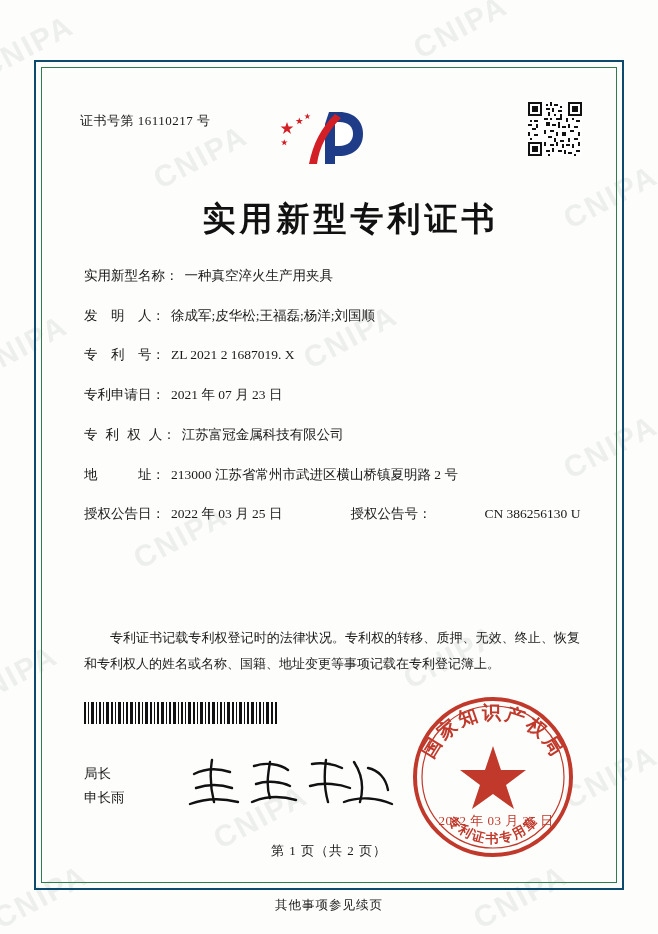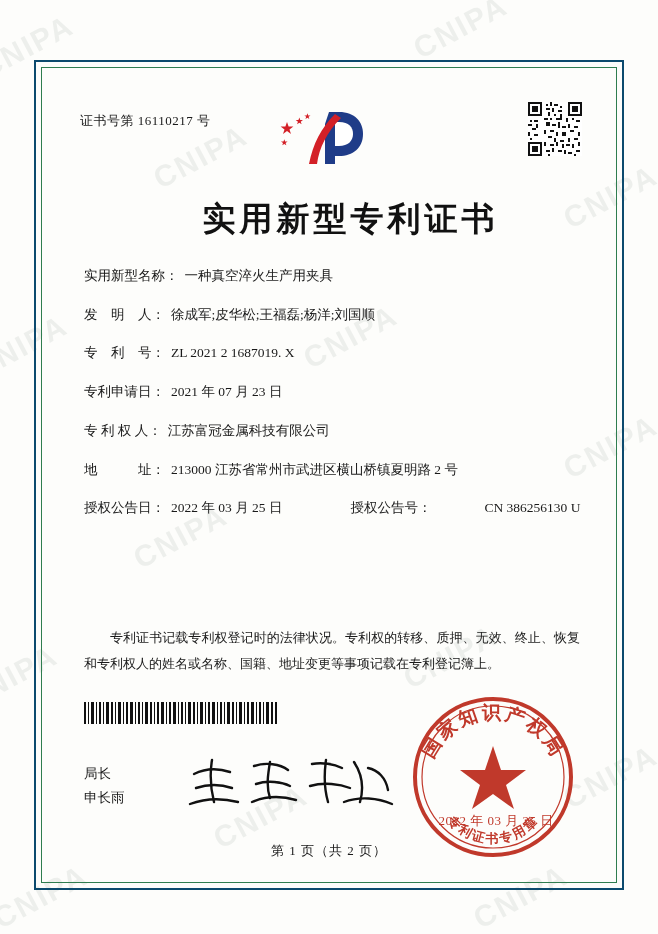--- a/index.html
+++ b/index.html
@@ -131,20 +131,21 @@
   .row {
     display: flex;
     align-items: baseline;
     margin-bottom: 20.5px;
     font-size: 13.5px;
     line-height: 1.35;
   }
   .lbl {
     white-space: pre;
     flex: none;
+    font-family: Liberation Mono, monospace;
   }
   .val {
     padding-left: 6px;
   }
   .row.two .grp2 {
     margin-left: 68px;
     display: flex;
     align-items: baseline;
     gap: 47px;
   }
@@ -490,14 +491,15 @@
           </text>
         </svg>
       </div>
       <div class="seal-date">2022 年 03 月 25 日</div>
 
       <div class="page-no">第 1 页（共 2 页）</div>
 
     </div>
   </div>
 
+  <div class="footnote">其他事项参见续页</div>
 
 </div>
 
 </body></html>

